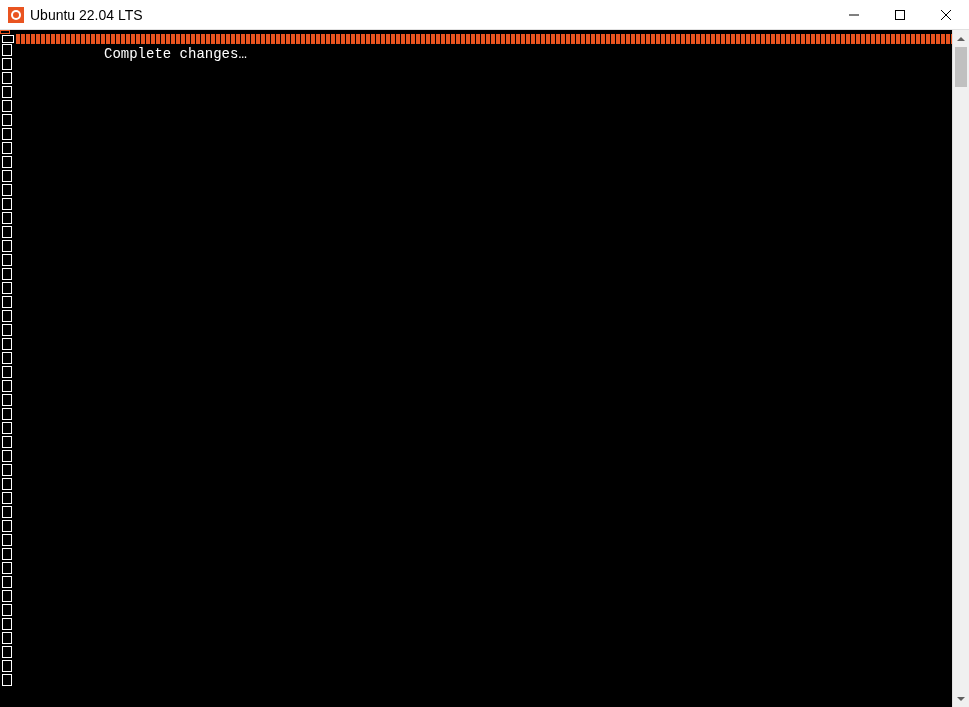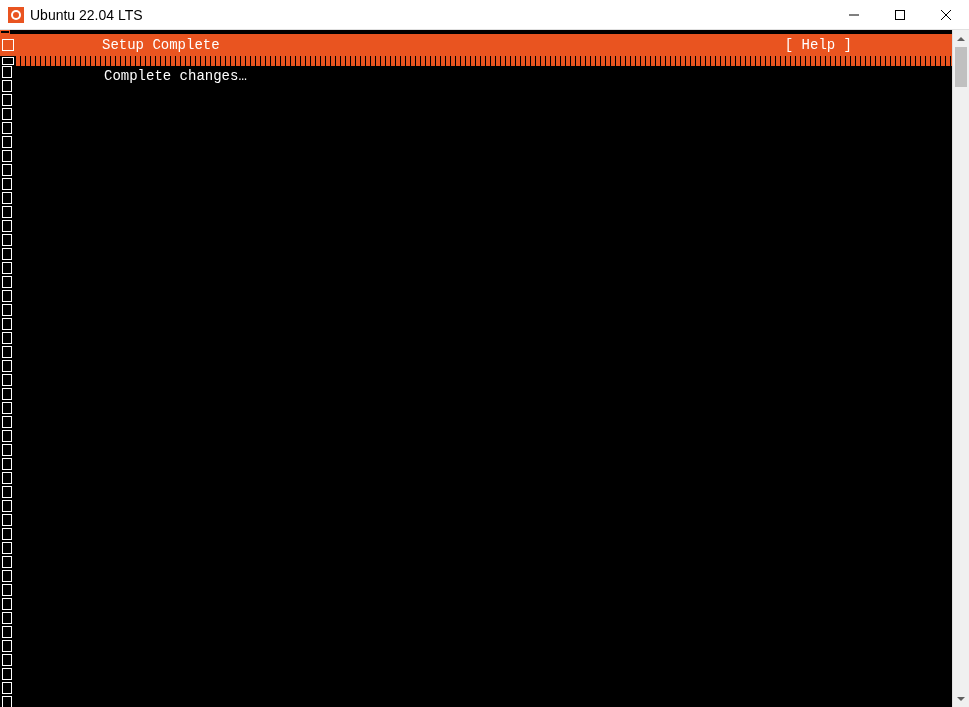--- a/index.html
+++ b/index.html
@@ -242,25 +242,20 @@
   </div>
 </div>
 
 <div class="content-wrapper">
   <div class="terminal-area">
 
     <div class="top-strip">
       <div class="top-strip-box"></div>
     </div>
 
-    <div class="header-bar">
-      <div class="header-box-left"></div>
-      <span class="header-title">Setup Complete</span>
-      <span class="header-help">[ Help ]</span>
-    </div>
 
     <div class="progress-strip" id="progress-strip">
       <div class="progress-box-left"></div>
     <div class="progress-tick"></div>
         <div class="progress-tick"></div>
         <div class="progress-tick"></div>
         <div class="progress-tick"></div>
         <div class="progress-tick"></div>
         <div class="progress-tick"></div>
         <div class="progress-tick"></div>

